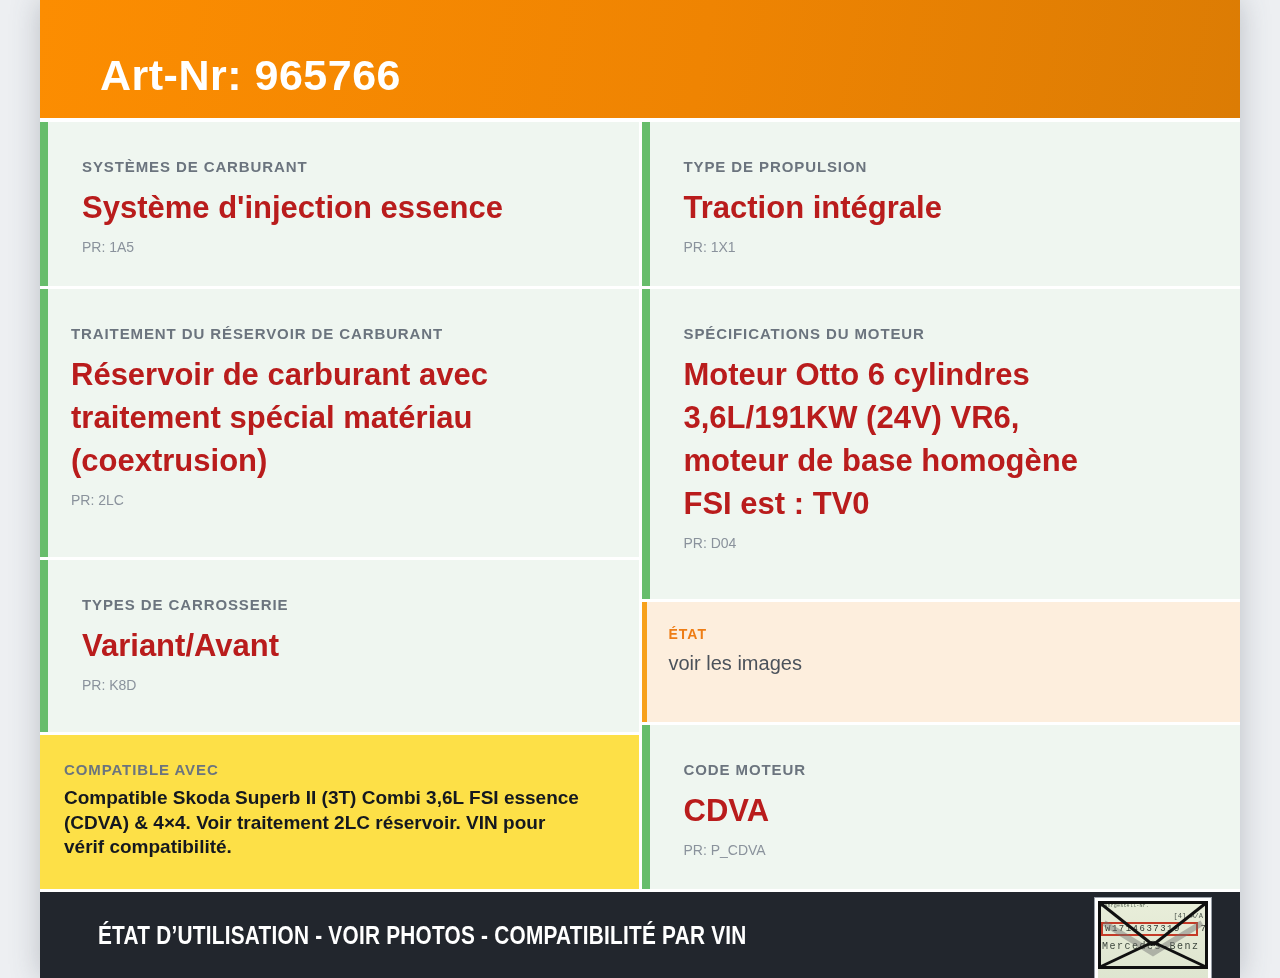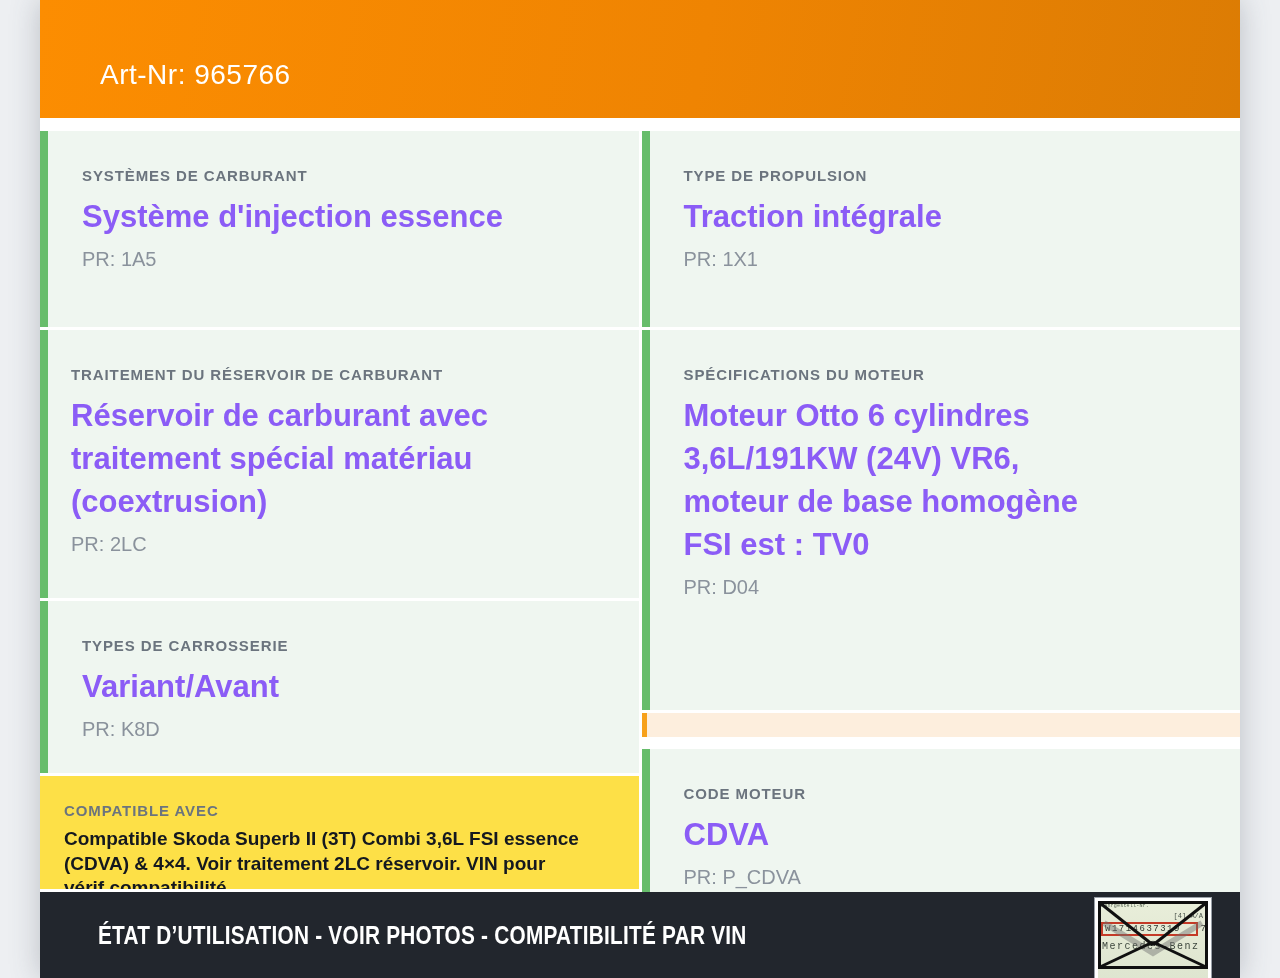--- a/index.html
+++ b/index.html
@@ -18,51 +18,51 @@
     display:flex; flex-direction:column;
   }
   
   .hdr {
     flex:none; height:118px;
     background:linear-gradient(100deg,#fc8d01 0%,#ef8402 55%,#dc7c04 100%);
     display:flex; align-items:center;
     padding-left:60px;
   }
   .hdr h1 {
-    color:#ffffff; font-size:28px; font-weight:400; letter-spacing:.5px;margin-top:32px;
+    color:#ffffff; font-size:43px; font-weight:700; letter-spacing:.5px;margin-top:32px;
   }
   
   .grid {
     flex:1; display:flex; gap:3px;
     padding:4px 0 3px 0;
     background:#ffffff;
     min-height:0;
   }
   .col { display:flex; flex-direction:column; gap:3px; flex:1; min-width:0; }
   .card {
     background:#eff6f0;
     border-left:8px solid #67bd6b;
     padding:36px 30px 0 34px;
     overflow:hidden;
   }
   .card .label {
     font-size:15px; font-weight:700; letter-spacing:.9px; color:#6b747e;
   }
   .card .value {
     margin-top:11px;
-    font-size:31px; line-height:43px; font-weight:700; color:#8b5cf6;
+    font-size:31px; line-height:43px; font-weight:700; color:#b91c1c;
     white-space:pre-line;
   }
   .card .pr {
-    margin-top:10px; font-size:20px; color:#8a929c;
-  }
-  .h176 { height:196px; flex:none;margin-top:9px; }
+    margin-top:10px; font-size:14px; color:#8a929c;
+  }
+  .h176 { height:164px; flex:none; }
   .h268 { height:268px; flex:none;padding-left:23px; }
   .h172 { height:172px; flex:none; }
-  .h310 { height:380px; flex:none; }
+  .h310 { height:310px; flex:none; }
   .fill { flex:1; }
   
   .card.compat {
     background:#fde047; border-left:none; padding:26px 24px 0 24px;
   }
   .card.compat .value {
     margin-top:8px; font-size:19px; line-height:24.5px; font-weight:600; color:#14181f;
   }
   
   .card.etat {

